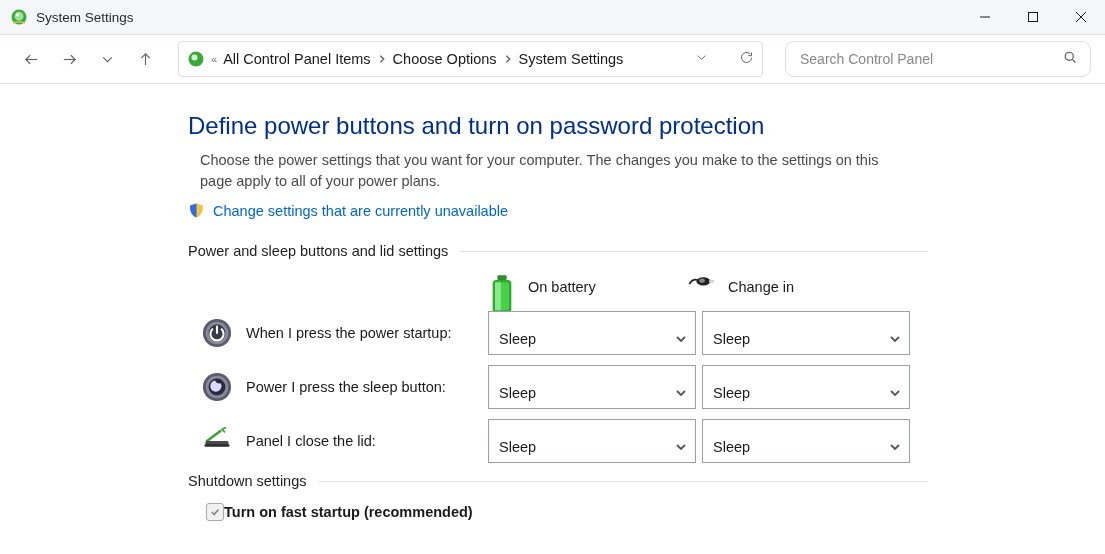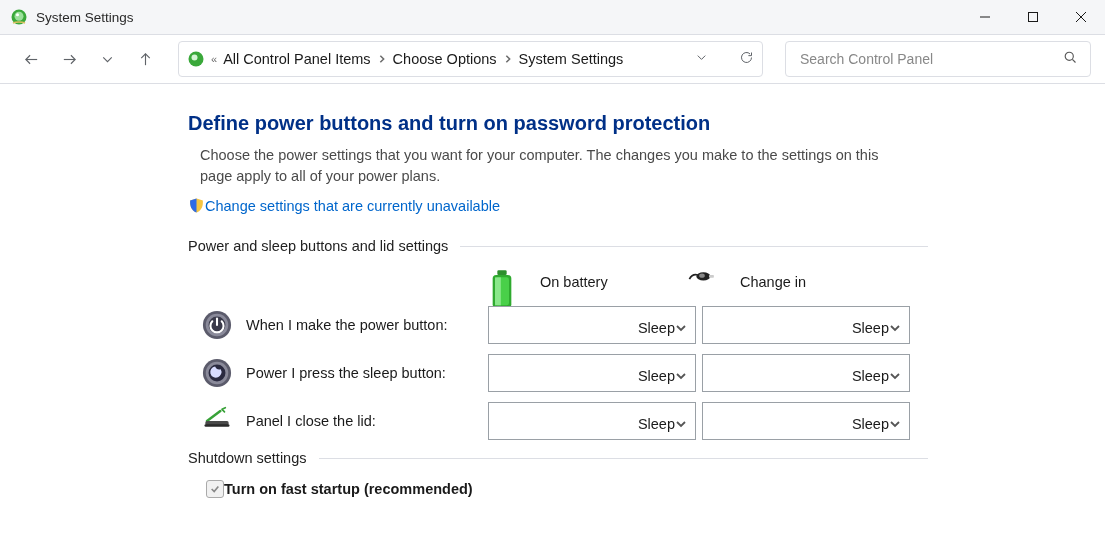--- a/index.html
+++ b/index.html
@@ -47,47 +47,47 @@
     flex:1;height:34px;border:1px solid var(--border);border-radius:4px;
     display:flex;align-items:center;padding:0 8px;gap:6px;max-width:620px;margin-left:2px;
   }
   .bc-icon-small{width:18px;height:18px}
   .bc-dbl{color:var(--chev);font-size:11px}
   .crumb{font-size:14.5px;color:var(--text);cursor:default;white-space:nowrap}
   .bc-sep svg{width:10px;height:10px;stroke:var(--chev);stroke-width:1.8;fill:none}
   .bc-flex{flex:1}
   .bc-tail-hist svg,.bc-refresh svg{width:15px;height:15px;stroke:var(--icon-gray);stroke-width:1.6;fill:none}
   .search-box{
-    width:280px;height:34px;border:1px solid var(--border);border-radius:4px;
+    width:280px;height:34px;border:1px solid var(--border);border-radius:9px;
     display:flex;align-items:center;padding:0 12px;margin-left:18px;color:#777;
     justify-content:space-between;
   }
   .search-box input{border:none;outline:none;font:inherit;width:230px;background:transparent;color:#333}
   .search-box input::placeholder{color:#888}
   .search-glyph svg{width:15px;height:15px;stroke:#555;stroke-width:1.8;fill:none}
   
   .content{padding:28px 0 0 188px;width:740px}
-  .heading{color:var(--blue-heading);font-size:20px;font-weight:700;margin:0 0 10px 0}
+  .heading{color:var(--blue-heading);font-size:24px;font-weight:400;margin:0 0 10px 0}
   .desc{font-size:14.5px;color:var(--muted);line-height:1.45;margin:0 0 10px 12px;max-width:700px}
-  .link-row{display:flex;align-items:center;margin:6px 0 24px 0}
+  .link-row{display:flex;align-items:center;gap:8px;margin:6px 0 24px 0}
   .shield-icon{width:17px;height:17px}
   .link{color:var(--link);font-size:14.5px;text-decoration:none}
   .section-label{font-size:14.5px;color:#222;display:flex;align-items:center;gap:12px}
   .section-label .rule{flex:1;border-top:1px solid var(--border);height:0}
   
   .col-headers{display:flex;margin:14px 0 10px 0}
   .col-headers .spacer{width:300px}
-  .col-head{width:200px;display:flex;align-items:center;gap:24px;font-size:14.5px}
+  .col-head{width:200px;display:flex;align-items:center;gap:12px;font-size:14.5px}
   .col-head .ico{width:28px;height:28px}
   
   .prow{display:flex;align-items:center;margin:10px 0}
   .prow .ricon{width:58px;display:flex;justify-content:center}
   .prow .ricon .ic{width:30px;height:30px}
   .prow .rlabel{width:242px;font-size:14.5px}
-  .psel{width:188px;height:30px;border:1px solid var(--field-border);display:flex;align-items:center;justify-content:flex-end;padding:6px 8px 0 10px;margin-right:6px;font-size:14.5px;background:#fff}
+  .psel{width:188px;height:30px;border:1px solid var(--field-border);display:flex;align-items:center;justify-content:space-between;padding:12px 8px 0 10px;margin-right:6px;font-size:14.5px;background:#fff}
   .psel svg{width:12px;height:12px;stroke:#555;stroke-width:1.8;fill:none}
   
   .shutdown{margin-top:4px}
   .check-row{display:flex;align-items:center;margin:14px 0 0 18px}
   .check-box{width:16px;height:16px;border:1px solid #aaa;border-radius:3px;background:#f1f1f1;display:flex;align-items:center;justify-content:center}
   .check-box svg{width:10px;height:10px;stroke:#888;stroke-width:2;fill:none}
   .check-label{font-weight:600;font-size:14.5px}
 </style>
 </head>
 <body>
@@ -235,21 +235,21 @@
         <span class="ic">
       <svg viewBox="0 0 32 32">
             <circle cx="16" cy="16" r="15" fill="#5b5b6b"></circle>
             <circle cx="16" cy="16" r="12" fill="#8a8a9a"></circle>
             <circle cx="16" cy="16" r="9" fill="#3a3a4a"></circle>
             <path d="M16 9v7" stroke="#fff" stroke-width="2.2" stroke-linecap="round"></path>
             <path d="M11 12a7 7 0 1 0 10 0" stroke="#fff" stroke-width="2.2" fill="none" stroke-linecap="round"></path>
           </svg>
     </span>
       </div>
-    <div class="rlabel">When I make the power button:</div>
+    <div class="rlabel">When I press the power startup:</div>
     <div class="psel">
       <span>Sleep</span>
       <svg viewBox="0 0 12 12">
           <polyline points="2 4 6 8 10 4"></polyline>
         </svg>
     </div>
     <div class="psel">
       <span>Sleep</span>
       <svg viewBox="0 0 12 12">
           <polyline points="2 4 6 8 10 4"></polyline>

